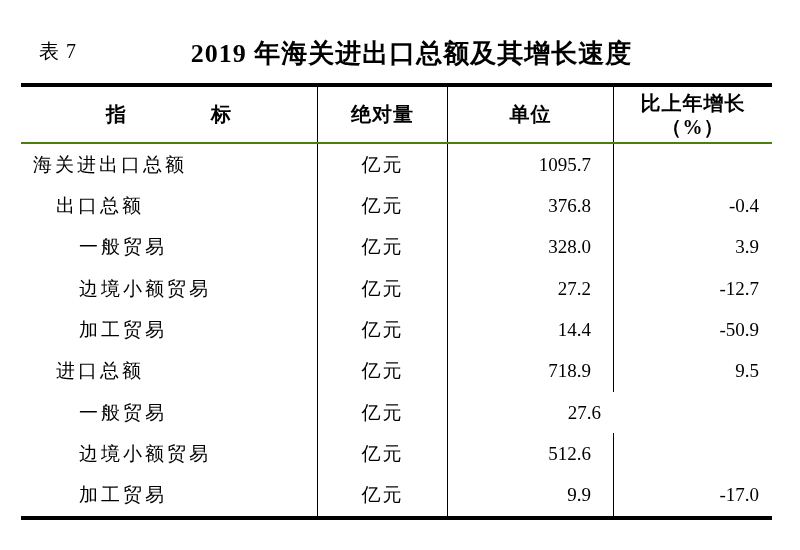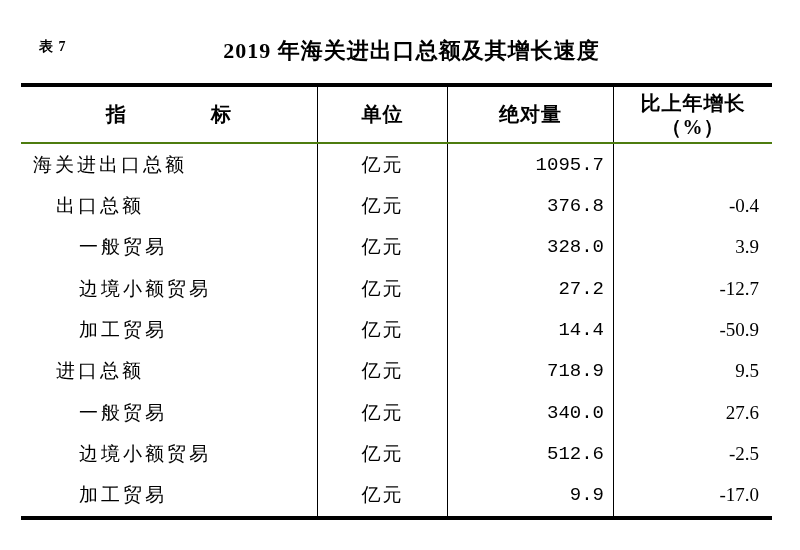--- a/index.html
+++ b/index.html
@@ -22,31 +22,31 @@
     position: absolute;
     left: 21px;
     top: 36px;
     width: 751px;
     height: 30px;
   }
   .table-number {
     position: absolute;
     left: 18px;
     top: 2px;
-    font-size: 14px;
-    font-weight: bold;
+    font-size: 20px;
+    font-weight: normal;
     letter-spacing: 1px;
   }
   .doc-title {
     position: absolute;
     left: 0;
     width: 100%;
     top: 0;
     text-align: center;
-    font-size: 22px;
+    font-size: 26px;
     font-weight: bold;
     letter-spacing: 1px;
     text-indent: 30px;
   }
 
   
   .datatable {
     position: absolute;
     left: 21px;
     top: 83px;
@@ -97,44 +97,43 @@
   .lvl0 { padding-left: 12px; text-align: center; }
   .lvl1 { padding-left: 35px; }
   .lvl2 { padding-left: 58px; }
   .c-unit {
     justify-content: center;
     letter-spacing: 2px;
     text-align: center;
   }
   .c-value {
     justify-content: flex-end;
-    padding-right: 9px;
-    font-family: Liberation Mono, monospace;
+    padding-right: 22px;
   }
   .c-growth {
     justify-content: flex-end;
     padding-right: 13px;
   }
 </style>
 </head>
 <body>
 
 <div class="sheet">
 
   <div class="caption">
     <span class="table-number">表 7</span>
     <div class="doc-title">2019 年海关进出口总额及其增长速度</div>
   </div>
 
   <div class="datatable">
 
     <div class="trow thead">
       <div class="cell sep h-cell">指　　　　标</div>
+      <div class="cell sep h-cell">绝对量</div>
       <div class="cell sep h-cell">单位</div>
-      <div class="cell sep h-cell">绝对量</div>
       <div class="cell h-cell h-growth">
         <div>比上年增长</div>
         <div>（%）</div>
       </div>
     </div>
 
     <div class="trow brow">
       <div class="cell sep c-label lvl0">海关进出口总额</div>
       <div class="cell sep c-unit">亿元</div>
       <div class="cell sep c-value">1095.7</div>
@@ -171,29 +170,27 @@
     <div class="trow brow">
       <div class="cell sep c-label lvl1">进口总额</div>
       <div class="cell sep c-unit">亿元</div>
       <div class="cell sep c-value">718.9</div>
       <div class="cell c-growth">9.5</div>
     </div>
 
     <div class="trow brow">
       <div class="cell sep c-label lvl2">一般贸易</div>
       <div class="cell sep c-unit">亿元</div>
-      <div class="cell sep c-value">340.0</div>
       <div class="cell c-growth">27.6</div>
     </div>
 
     <div class="trow brow">
       <div class="cell sep c-label lvl2">边境小额贸易</div>
       <div class="cell sep c-unit">亿元</div>
       <div class="cell sep c-value">512.6</div>
-      <div class="cell c-growth">-2.5</div>
     </div>
 
     <div class="trow brow">
       <div class="cell sep c-label lvl2">加工贸易</div>
       <div class="cell sep c-unit">亿元</div>
       <div class="cell sep c-value">9.9</div>
       <div class="cell c-growth">-17.0</div>
     </div>
 
   </div>

